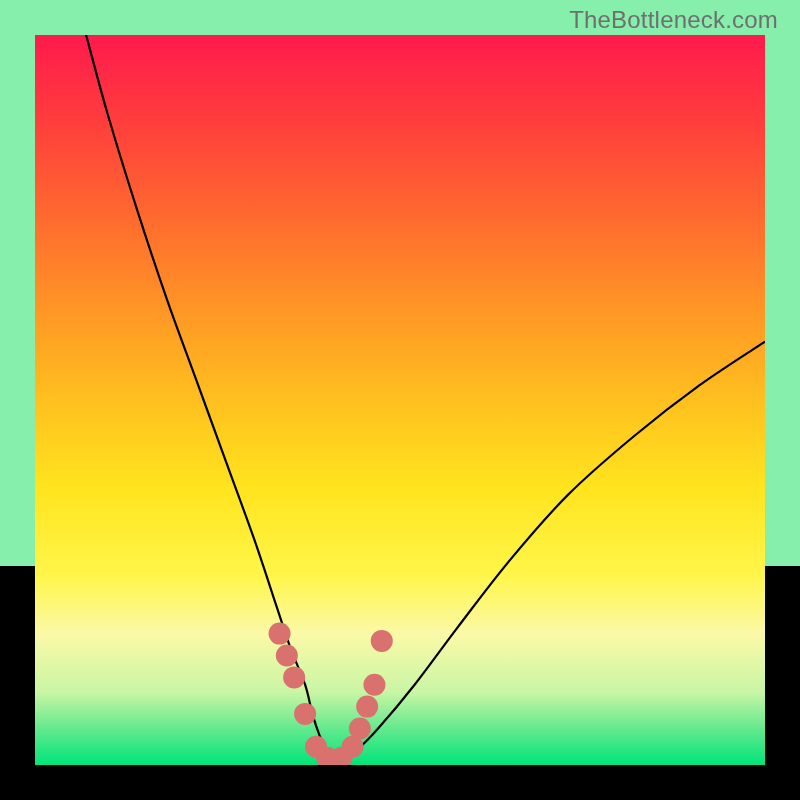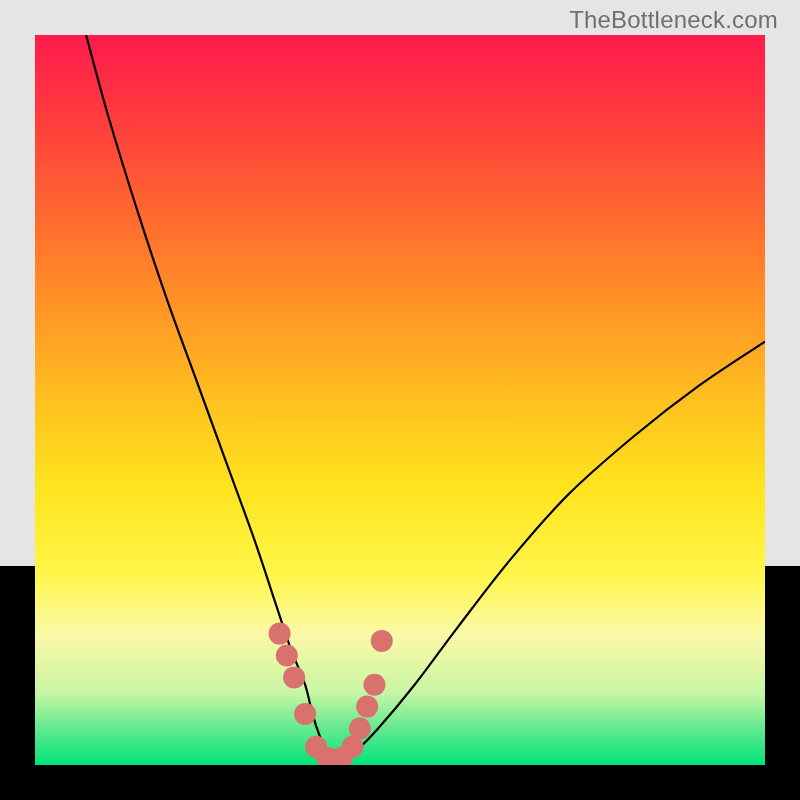--- a/index.html
+++ b/index.html
@@ -8,21 +8,21 @@
     width: 800px;
     height: 800px;
     overflow: hidden;
     background: #000;
     font-family: Arial, Helvetica, sans-serif;
   }
   .container {
     position: relative;
     width: 800px;
     height: 566px;
-    background: #e5e5e5;
+    background: #86efac;
   }
   .plot-area {
     position: absolute;
     left: 35px;
     top: 35px;
     width: 730px;
     height: 730px;
     background: linear-gradient(
       to bottom,
       #ff1a4d 0%,

